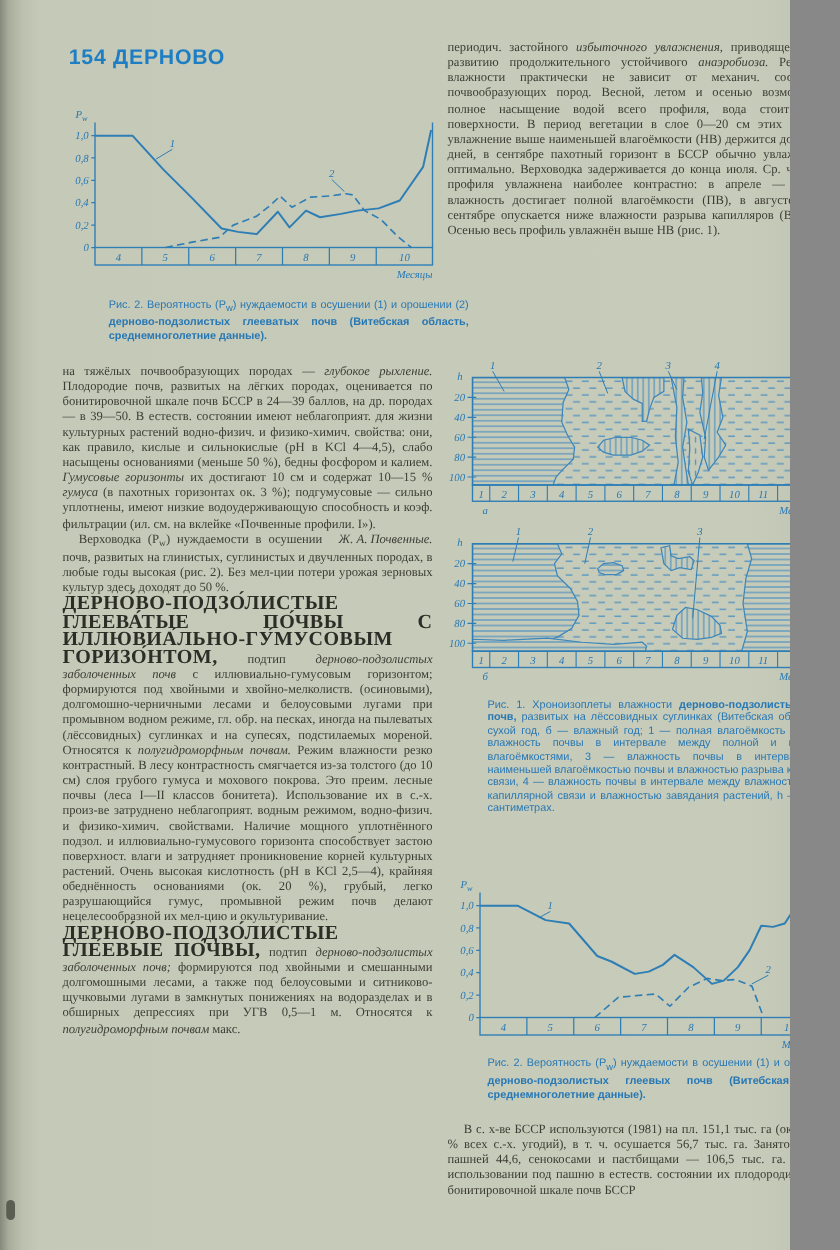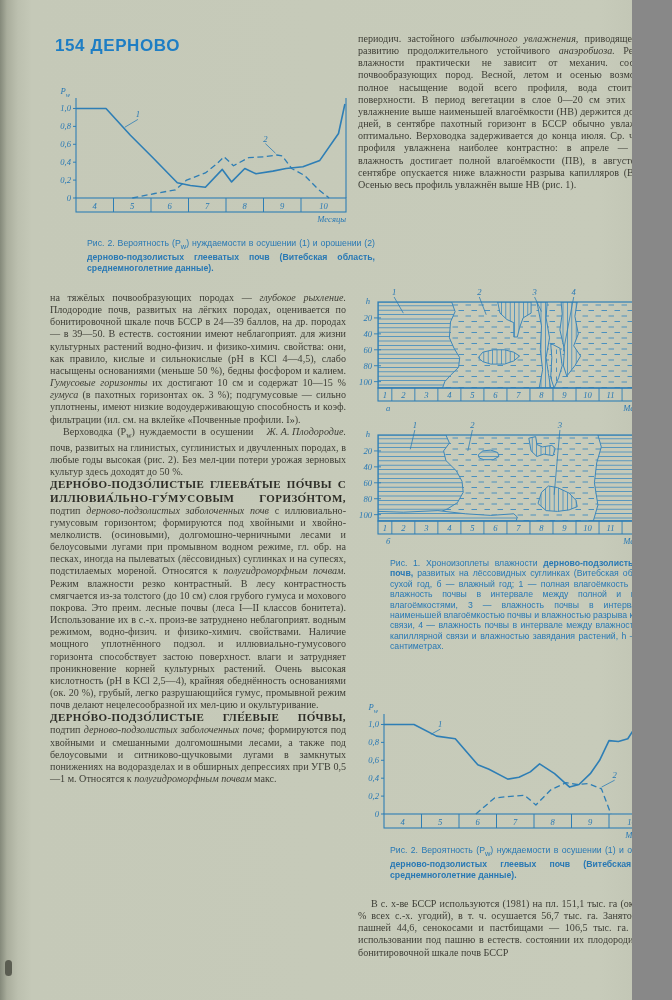--- a/index.html
+++ b/index.html
@@ -10,21 +10,21 @@
   }
   .header{
     position:absolute;left:55px;top:36px;
     font-family:"Liberation Sans",sans-serif;font-weight:bold;
     font-size:17px;color:#1e7ec4;letter-spacing:.6px;
   }
   .col{position:absolute;font-size:10.1px;line-height:12.15px;color:#3d3d35;text-align:justify;}
   .col p{margin:0;}
   .col p.ind{text-indent:13px;}
   .sig{float:right;font-style:italic;}
-  .hw{font-weight:bold;font-size:11px;letter-spacing:.4px;color:#2d2d27;}
+  .hw{font-weight:bold;font-size:16px;letter-spacing:.4px;color:#2d2d27;}
   sub{font-size:7.5px;}
   .caption{
     position:absolute;font-family:"Liberation Sans",sans-serif;
     font-size:8.7px;line-height:10.4px;color:#2878b4;text-align:justify;margin-left:32px;
   }
   .caption b{font-weight:bold;}
   .chart{position:absolute;}
   svg text{font-family:"Liberation Serif",serif;}
   .ct{fill:#2878b4;font-size:8.6px;}
   .ci{font-style:italic;}
@@ -93,21 +93,21 @@
       <text x="219.375" y="71.6" text-anchor="middle" class="ct ci">2</text>
       <path d="M219.375 73.6L229.49999999999997 83.23809523809524" stroke="#2e7eb5" stroke-width="0.8" fill="none"></path>
     </svg>
 
   <div class="caption" style="left:55px;top:238px;width:288px">
     <span>Рис. 2. Вероятность (P</span><sub>w</sub><span>) нуждаемости в осушении (1) и орошении (2) </span><b>дерново-подзолистых глееватых почв (Витебская область, среднемноголетние данные).</b>
   </div>
 
   <div class="col" style="left:50px;top:292px;width:296px">
     <p><span>на тяжёлых почвообразующих породах — </span><i>глубокое рыхление.</i><span> Плодородие почв, развитых на лёгких породах, оценивается по бонитировочной шкале почв БССР в 24—39 баллов, на др. породах — в 39—50. В естеств. состоянии имеют неблагоприят. для жизни культурных растений водно-физич. и физико-химич. свойства: они, как правило, кислые и сильнокислые (pH в KCl 4—4,5), слабо насыщены основаниями (меньше 50 %), бедны фосфором и калием. </span><i>Гумусовые горизонты</i><span> их достигают 10 см и содержат 10—15 % </span><i>гумуса</i><span> (в пахотных горизонтах ок. 3 %); подгумусовые — сильно уплотнены, имеют низкие водоудерживающую способность и коэф. фильтрации (ил. см. на вклейке «Почвенные профили. I»).</span></p>
-    <p class="ind"><span class="sig">Ж. А. Плодородие.</span><span>Верховодка (P</span><sub>w</sub><span>) нуждаемости в осушении почв, развитых на глинистых, суглинистых и двучленных породах, в любые годы высокая (рис. 2). Без мел-ции потери урожая зерновых культур здесь доходят до 50 %.</span></p>
+    <p class="ind"><span class="sig">Ж. А. Почвенные.</span><span>Верховодка (P</span><sub>w</sub><span>) нуждаемости в осушении почв, развитых на глинистых, суглинистых и двучленных породах, в любые годы высокая (рис. 2). Без мел-ции потери урожая зерновых культур здесь доходят до 50 %.</span></p>
     <p><b class="hw">ДЕРНО́ВО-ПОДЗО́ЛИСТЫЕ ГЛЕЕВА́ТЫЕ ПО́ЧВЫ С ИЛЛЮВИА́ЛЬНО-ГУ́МУСОВЫМ ГОРИЗО́НТОМ,</b><span> подтип </span><i>дерново-подзолистых заболоченных почв</i><span> с иллювиально-гумусовым горизонтом; формируются под хвойными и хвойно-мелколиств. (осиновыми), долгомошно-черничными лесами и белоусовыми лугами при промывном водном режиме, гл. обр. на песках, иногда на пылеватых (лёссовидных) суглинках и на супесях, подстилаемых мореной. Относятся к </span><i>полугидроморфным почвам.</i><span> Режим влажности резко контрастный. В лесу контрастность смягчается из-за толстого (до 10 см) слоя грубого гумуса и мохового покрова. Это преим. лесные почвы (леса I—II классов бонитета). Использование их в с.-х. произ-ве затруднено неблагоприят. водным режимом, водно-физич. и физико-химич. свойствами. Наличие мощного уплотнённого подзол. и иллювиально-гумусового горизонта способствует застою поверхност. влаги и затрудняет проникновение корней культурных растений. Очень высокая кислотность (pH в KCl 2,5—4), крайняя обеднённость основаниями (ок. 20 %), грубый, легко разрушающийся гумус, промывной режим почв делают нецелесообразной их мел-цию и окультуривание.</span></p>
     <p><b class="hw">ДЕРНО́ВО-ПОДЗО́ЛИСТЫЕ ГЛЕ́ЕВЫЕ ПО́ЧВЫ,</b><span> подтип </span><i>дерново-подзолистых заболоченных почв;</i><span> формируются под хвойными и смешанными долгомошными лесами, а также под белоусовыми и ситниково-щучковыми лугами в замкнутых понижениях на водоразделах и в обширных депрессиях при УГВ 0,5—1 м. Относятся к </span><i>полугидроморфным почвам</i><span> макс.</span></p>
   </div>
 
   <div class="col" style="left:358px;top:33px;width:294px">
     <p><span>периодич. застойного </span><i>избыточного увлажнения,</i><span> приводящего к развитию продолжительного устойчивого </span><i>анаэробиоза.</i><span> Режим влажности практически не зависит от механич. состава почвообразующих пород. Весной, летом и осенью возможно полное насыщение водой всего профиля, вода стоит на поверхности. В период вегетации в слое 0—20 см этих почв увлажнение выше наименьшей влагоёмкости (НВ) держится до 170 дней, в сентябре пахотный горизонт в БССР обычно увлажнён оптимально. Верховодка задерживается до конца июля. Ср. часть профиля увлажнена наиболее контрастно: в апреле — мае влажность достигает полной влагоёмкости (ПВ), в августе — сентябре опускается ниже влажности разрыва капилляров (ВРК). Осенью весь профиль увлажнён выше НВ (рис. 1).</span></p>
   </div>
 
   <svg id="fig1a" class="chart" style="left:354px;top:286px" width="304" height="132">
       <clipPath id="fig1a-cp">

